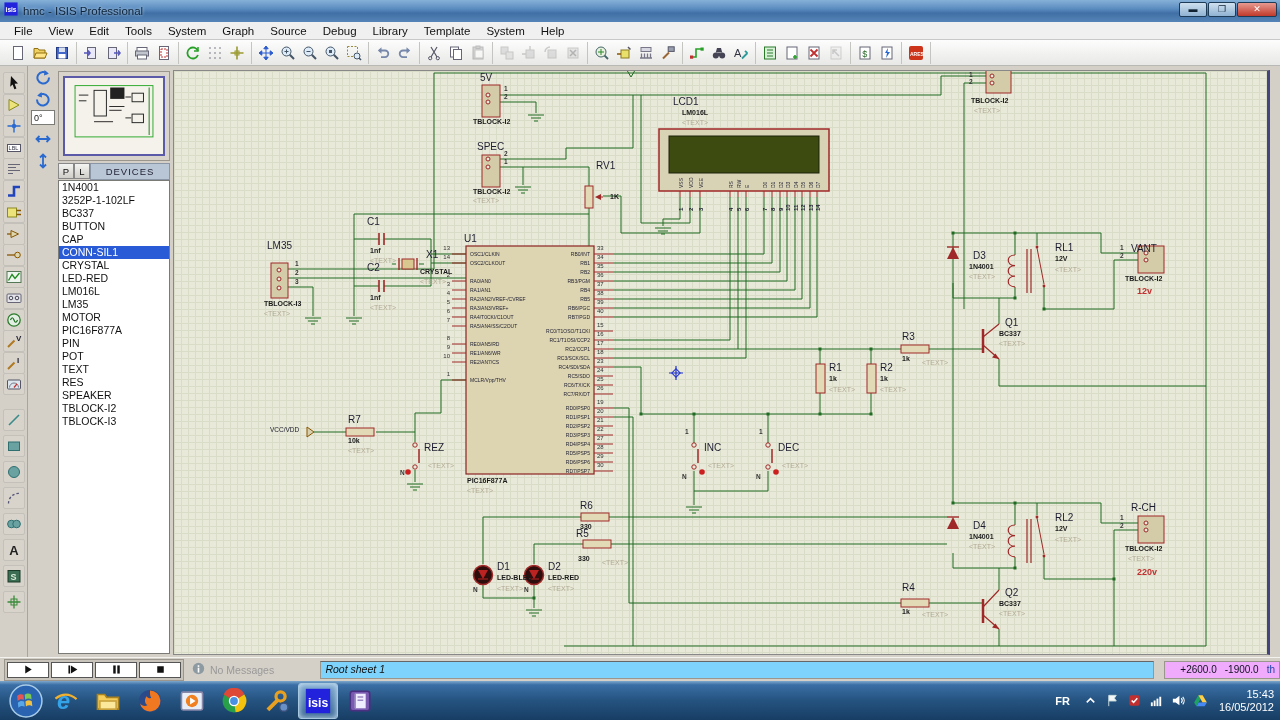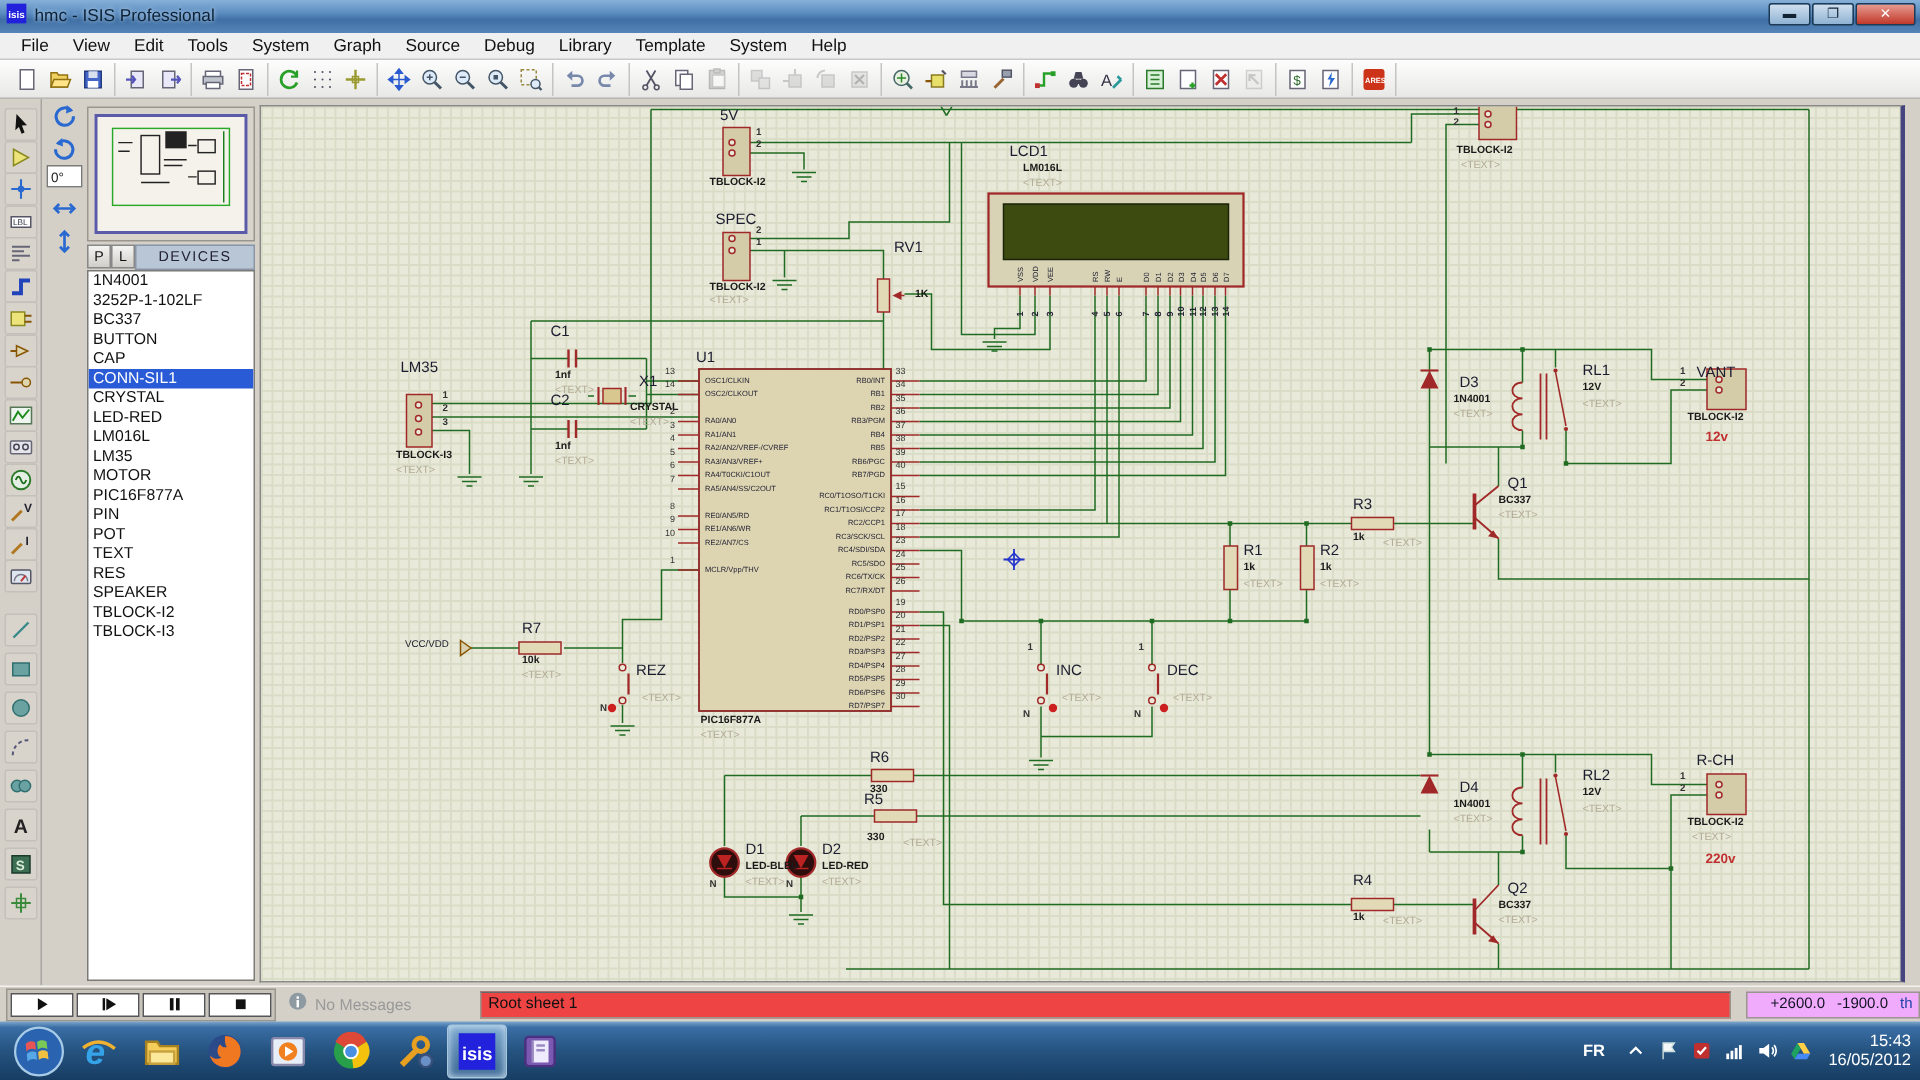--- a/index.html
+++ b/index.html
@@ -54,21 +54,21 @@
   .pnum{font-size:6px;color:#333;}
   .vert{font-size:5px;color:#223;transform:rotate(-90deg);transform-origin:0 0;}
   
   #statusbar{position:absolute;left:0;top:657px;width:1280px;height:24px;background:#d4d0c8;border-top:1px solid #f4f2ee;display:flex;align-items:center;}
   #simpanel{display:flex;gap:2px;margin-left:4px;border:1px solid #9a968e;padding:2px;background:#c8c4bc;}
   .simbtn{width:42px;height:16px;background:#fff;border:1px solid #555;display:flex;align-items:center;justify-content:center;}
   .simbtn svg{width:13px;height:13px;}
   #msgarea{display:flex;align-items:center;gap:5px;margin-left:8px;width:110px;}
   #msgarea svg{width:13px;height:13px;}
   #nomsg{font-size:10.5px;color:#999;}
-  #sheetbox{margin-left:20px;width:845px;height:18px;background:#ef4444;border:1px solid #9a968e;border-top-color:#666;font-size:10.5px;color:#111;padding:1px 4px;}
+  #sheetbox{margin-left:20px;width:845px;height:18px;background:#7dd3fc;border:1px solid #9a968e;border-top-color:#666;font-size:10.5px;color:#111;padding:1px 4px;font-style:italic;}
   #coordbox{margin-left:10px;width:118px;height:18px;background:#f0abfc;border:1px solid #9a968e;font-size:10px;color:#112;display:flex;align-items:center;justify-content:flex-end;gap:8px;padding-right:4px;}
   #coordbox .u{color:#2244aa;}
   
   #taskbar{position:absolute;left:0;top:681px;width:1280px;height:39px;background:linear-gradient(180deg,#7da7cd 0%,#3a6ea5 10%,#255380 50%,#173d63 100%);display:flex;align-items:center;}
   #startorb{width:36px;height:36px;margin-left:8px;display:flex;align-items:center;justify-content:center;}
   #startorb svg{width:34px;height:34px;}
   .tkicon{width:40px;height:36px;display:flex;align-items:center;justify-content:center;margin-left:2px;border-radius:3px;}
   .tkicon svg{width:26px;height:26px;}
   .tkicon.active{background:linear-gradient(#9cc4e4aa,#4a7aa8aa);border:1px solid #a8c8e0;box-shadow:inset 0 0 6px #cfe4f4;}
   #tray{position:absolute;right:6px;top:0;height:39px;display:flex;align-items:center;gap:7px;}

